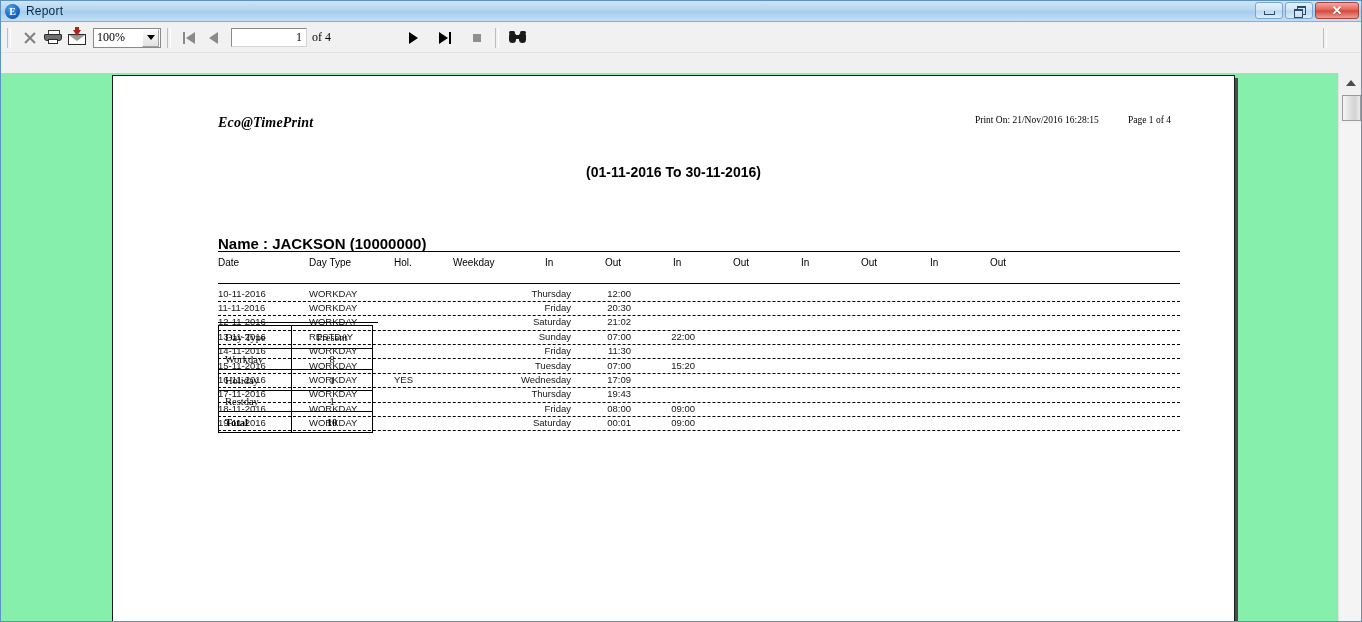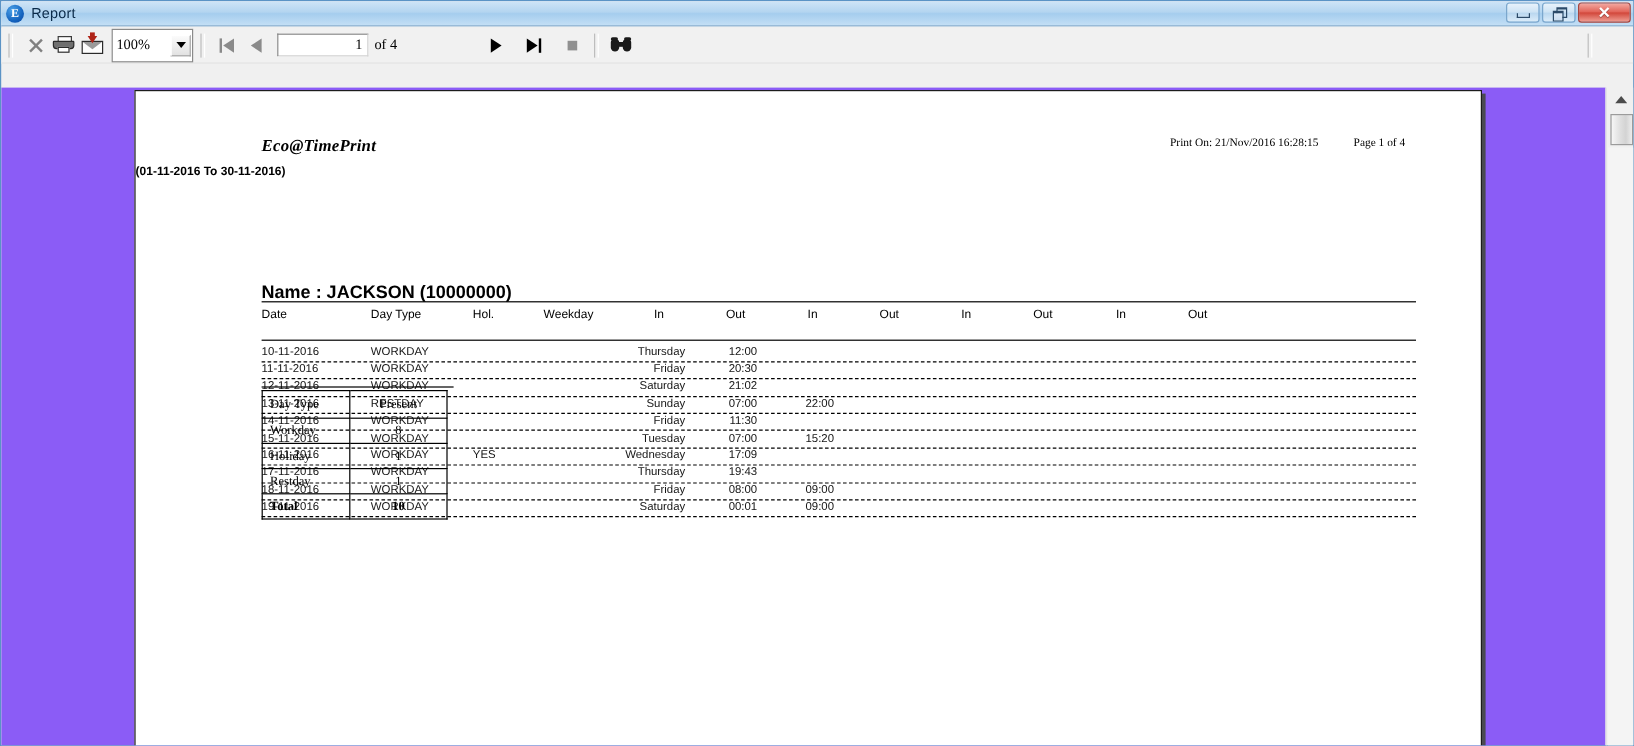--- a/index.html
+++ b/index.html
@@ -210,21 +210,21 @@
   }
   .ic-mail .stem {
     position: absolute; left: 7px; top: -4px;
     width: 4px; height: 5px;
     background: #b02418;
     z-index: 2;
   }
 
   
   .zoom-combo {
-    width: 68px; height: 28px;
+    width: 68px; height: 20px;
     margin-left: 4px;
     display: flex;
     align-items: center;
     border: 1px solid #8a8a8a;
     background: #ffffff;
     box-sizing: border-box;
     flex: 0 0 auto;
     position: relative;
   }
   .zoom-combo .zval {
@@ -351,21 +351,21 @@
     height: 1px;
     background: #d9d9d9;
   }
 
   
   .viewport {
     position: absolute;
     left: 0; top: 72px;
     width: 1337px;
     height: 549px;
-    background: #8b5cf6;
+    background: #86efac;
     overflow: hidden;
   }
 
   
   .page {
     position: absolute;
     left: 111px; top: 2px;
     width: 1123px;
     height: 560px;
     background: #ffffff;
@@ -441,23 +441,23 @@
     position: absolute;
     left: 0; right: 0; top: 55px;
     text-align: center;
     font-size: 14px;
     font-weight: bold;
     text-decoration: underline;
     font-family: "Liberation Sans", sans-serif;
   }
   .rpt-range {
     position: absolute;
-    left: 0; right: 0; top: 62px;
-    text-align: left;
-    font-size: 10px;
+    left: 0; right: 0; top: 88px;
+    text-align: center;
+    font-size: 14px;
     font-weight: bold;
     font-family: "Liberation Sans", sans-serif;
   }
   .print-on {
     position: absolute;
     left: 862px; top: 39px;
     font-size: 9.5px;
     font-family: "Liberation Serif", serif;
     white-space: nowrap;
   }

